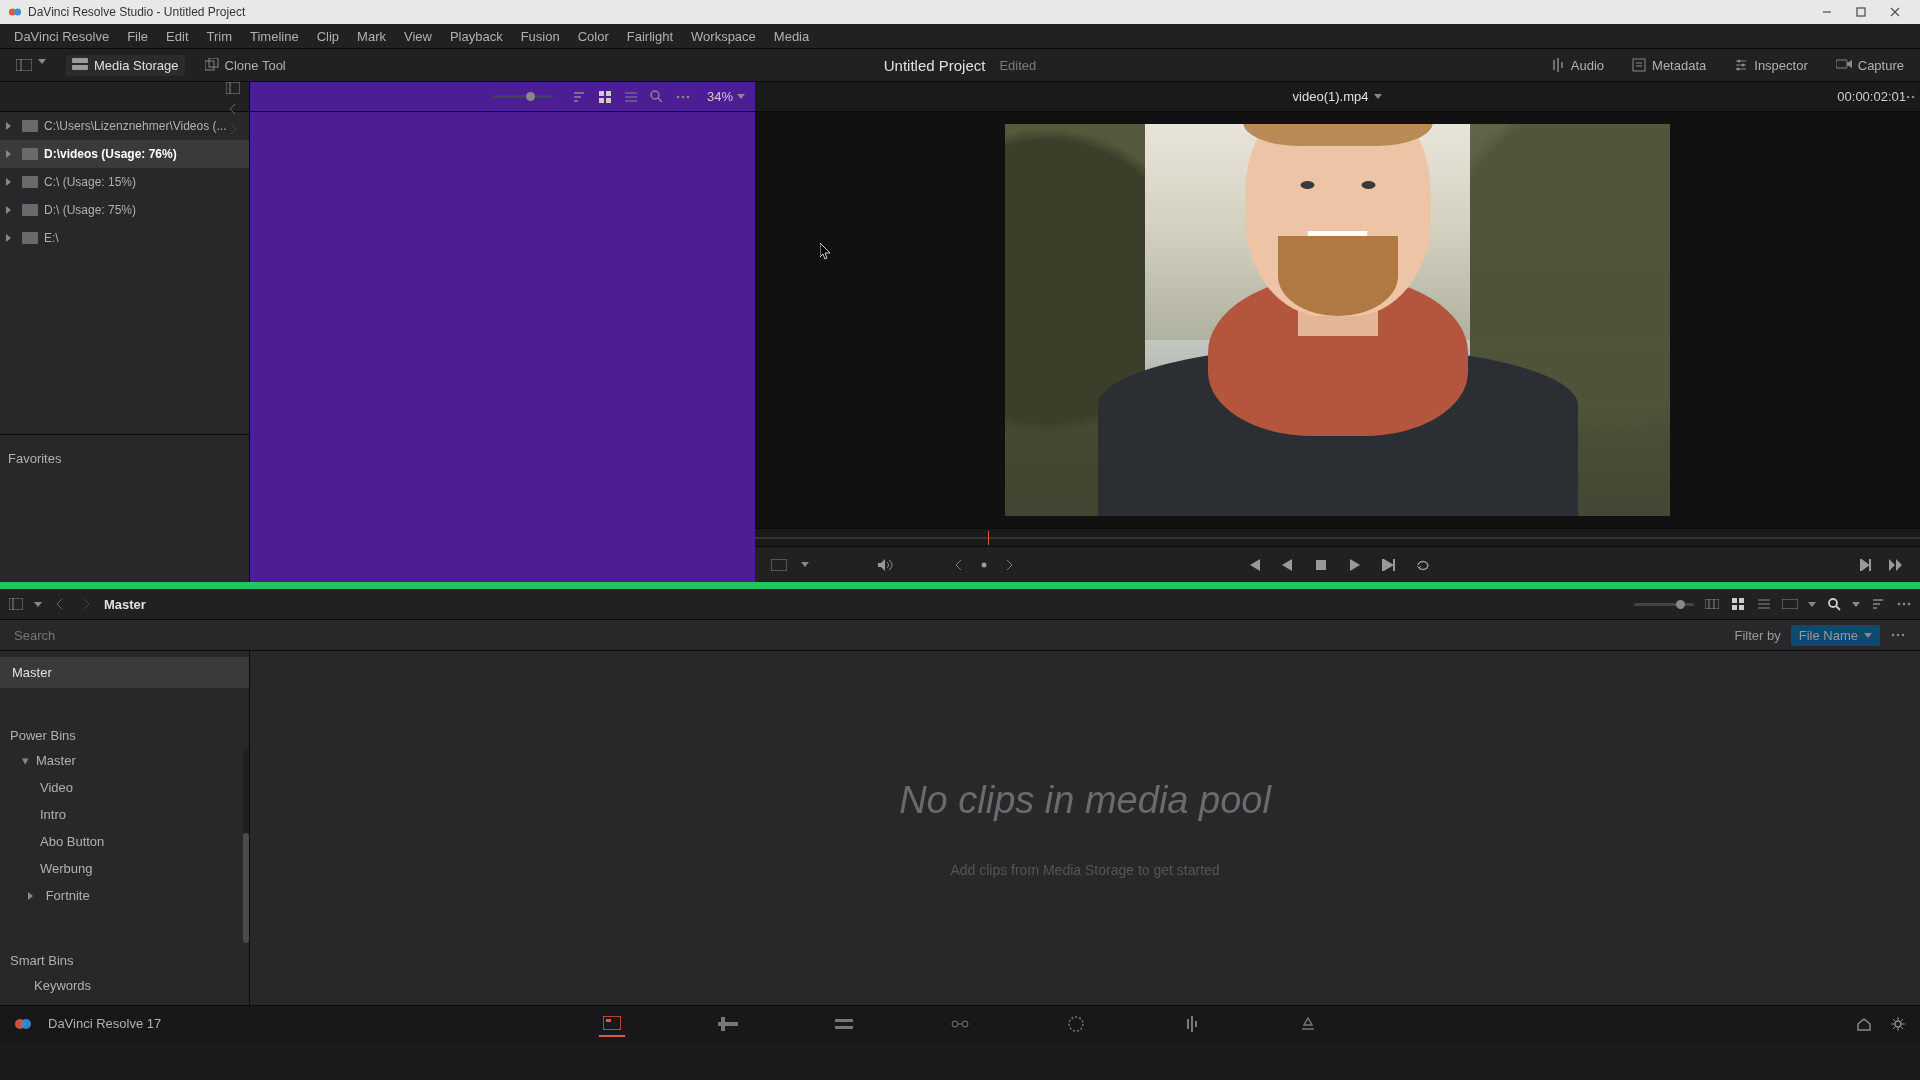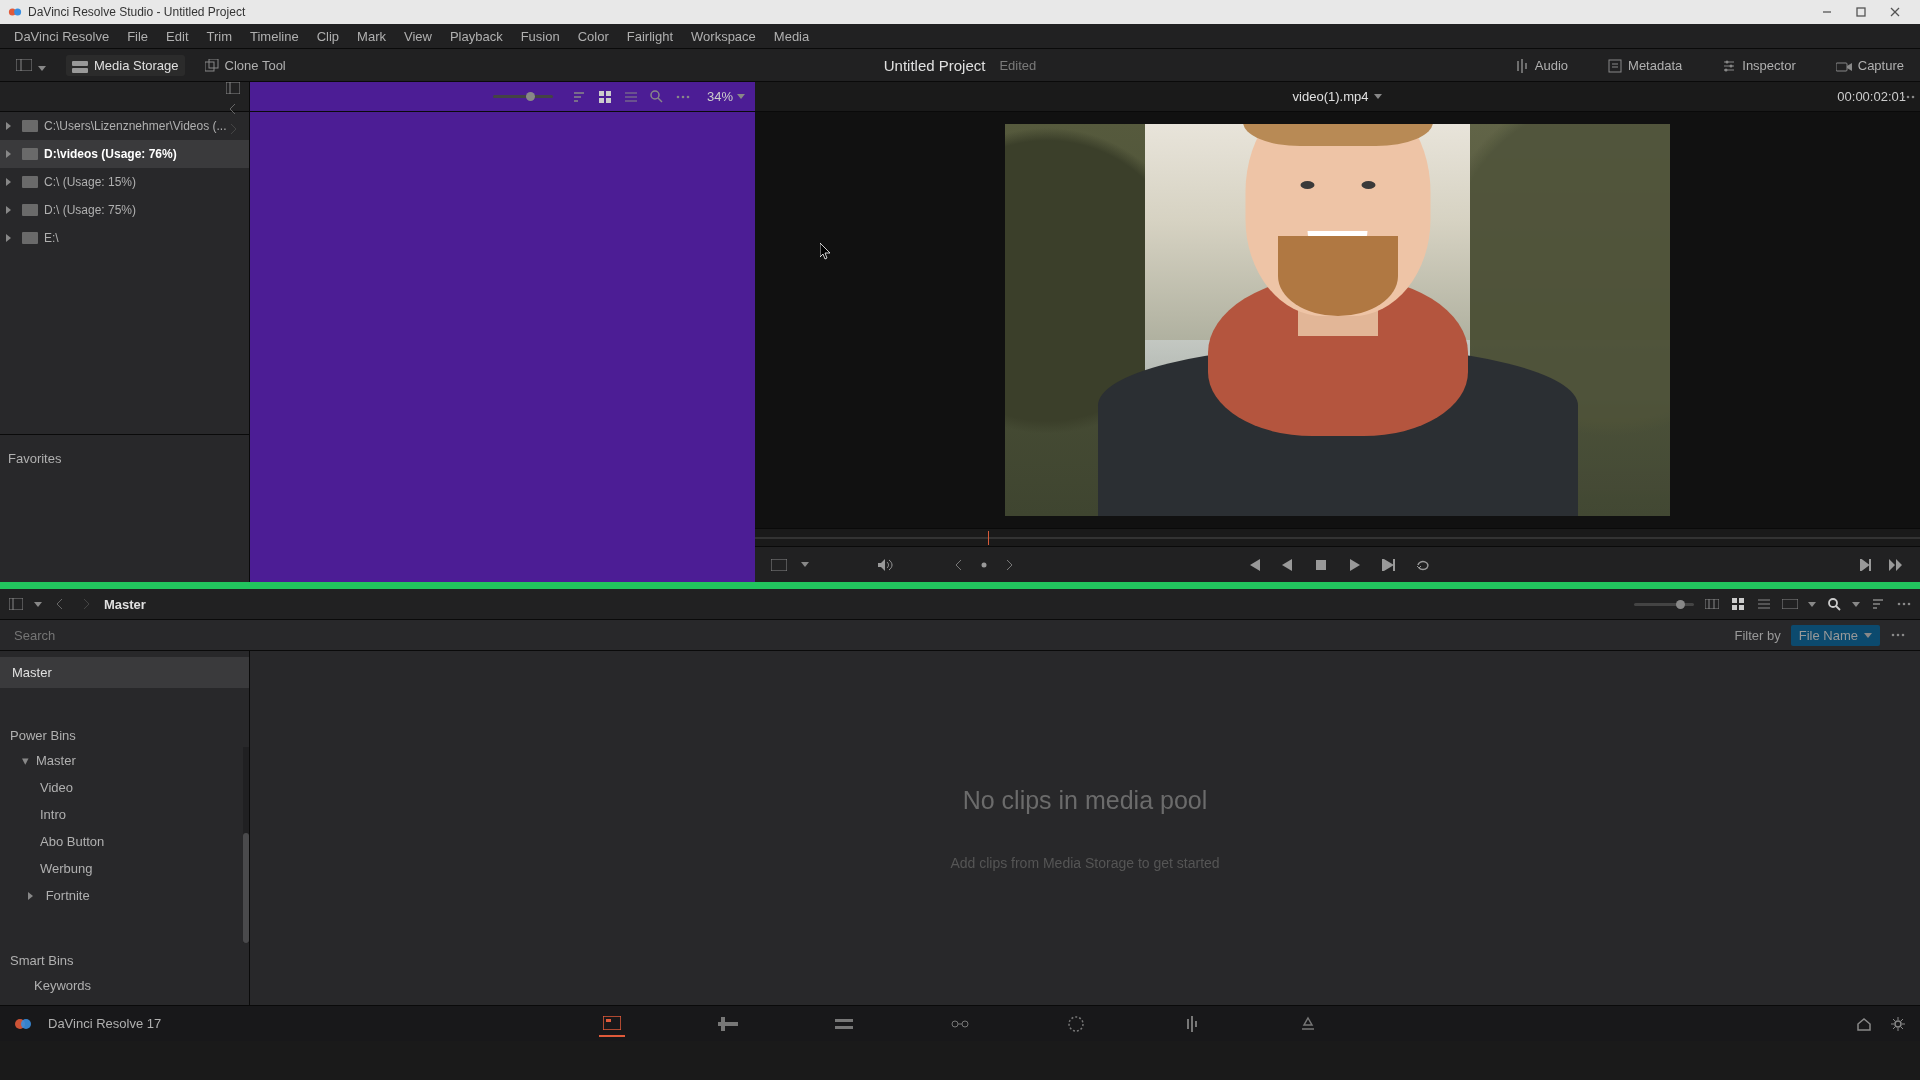--- a/index.html
+++ b/index.html
@@ -7,26 +7,26 @@
 
 .titlebar { height: 24px; background: #e8e8e8; display: flex; align-items: center; padding: 0 8px; color: #333; font-size: 12px; }
 .titlebar .app-icon { width: 14px; height: 14px; margin-right: 6px; display: inline-flex; }
 .titlebar .spacer { flex: 1; }
 .titlebar .win-btn { width: 34px; height: 24px; display: flex; align-items: center; justify-content: center; color: #555; }
 
 .menubar { height: 24px; background: #212122; display: flex; align-items: center; padding: 0 6px; gap: 2px; }
 .menubar .item { padding: 2px 8px; color: #b0b0b0; font-size: 13px; }
 
 .toolbar { height: 34px; background: #212122; display: flex; align-items: center; padding: 0 10px; gap: 14px; border-top: 1px solid #0a0a0a; border-bottom: 1px solid #0a0a0a; }
-.toolbar .tb-btn { display: flex; align-items: flex-end; gap: 6px; color: #b0b0b0; padding: 3px 6px; }
+.toolbar .tb-btn { display: flex; align-items: flex-start; gap: 6px; color: #b0b0b0; padding: 3px 6px; }
 .toolbar .tb-btn.active { background: #2b2b2b; border-radius: 3px; color: #e0e0e0; }
 .toolbar .center-title { position: absolute; left: 50%; transform: translateX(-50%); display: flex; gap: 14px; align-items: center; justify-content: space-between; }
 .toolbar .center-title .pt { color: #e0e0e0; font-size: 15px; }
 .toolbar .center-title .edited { color: #7a7a7a; font-size: 13px; }
-.toolbar .right-group { margin-left: auto; display: flex; gap: 28px; }
+.toolbar .right-group { margin-left: auto; display: flex; gap: 16px; }
 
 .upper { height: 500px; display: flex; background: #1a1a1a; }
 .storage-panel { width: 250px; background: #28282a; display: flex; flex-direction: column; border-right: 1px solid #0a0a0a; }
 .storage-header { height: 30px; display: flex; align-items: flex-end; padding: 0 8px; gap: 10px; background: #212122; border-bottom: 1px solid #0a0a0a; flex-direction: column; }
 .storage-header .crumbs { color: #e0e0e0; font-weight: 600; }
 .sp-icon { width: 16px; height: 16px; display: inline-flex; align-items: center; justify-content: center; color: #888; }
 .tree { flex: 0 0 auto; }
 .tree-row { height: 28px; display: flex; align-items: center; gap: 6px; padding: 0 6px; color: #b0b0b0; font-size: 12px; }
 .tree-row .disc { width: 10px; color: #888; }
 .tree-row .folder-icon { width: 16px; height: 12px; background: #6a6a6a; border-radius: 1px; }
@@ -83,21 +83,21 @@
 .pool-body { flex: 1; display: flex; }
 .bins-panel { width: 250px; background: #28282a; border-right: 1px solid #0a0a0a; display: flex; flex-direction: column; padding: 6px 0; overflow: hidden; }
 .bins-panel .bin-row { padding: 6px 12px 6px 22px; color: #b0b0b0; font-size: 13px; }
 .bins-panel .section { padding: 10px 10px 4px; color: #b0b0b0; font-size: 13px; }
 .bins-panel .master-row { padding: 8px 12px; background: #3a3a3c; color: #e0e0e0; }
 .bins-panel .disc { display: inline-block; width: 10px; color: #888; margin-right: 4px; }
 .sb-track { width: 6px; background: #202022; }
 .sb-thumb { width: 6px; height: 110px; background: #4a4a4c; border-radius: 3px; margin-top: 86px; }
 
 .clips-area { flex: 1; display: flex; flex-direction: column; align-items: center; justify-content: center; gap: 40px; color: #555; }
-.clips-area .big { font-size: 25px; color: #6b6b6b; }
+.clips-area .big { font-size: 38px; color: #6b6b6b; font-style: italic; }
 .clips-area .small { font-size: 14px; color: #555; }
 
 .bottombar { height: 36px; background: #18181a; display: flex; align-items: center; padding: 0 14px; gap: 16px; border-top: 1px solid #0a0a0a; }
 .bottombar .app-name { color: #b0b0b0; }
 .bottombar .pages { position: absolute; left: 50%; transform: translateX(-50%); display: flex; gap: 90px; }
 .bottombar .page { width: 26px; height: 26px; display: flex; align-items: center; justify-content: center; color: #777; }
 .bottombar .page.active { border-bottom: 2px solid #e05a3a; color: #e05a3a; }
 .bottombar .right-icons { margin-left: auto; display: flex; gap: 18px; }
 
 svg { display: block; }

